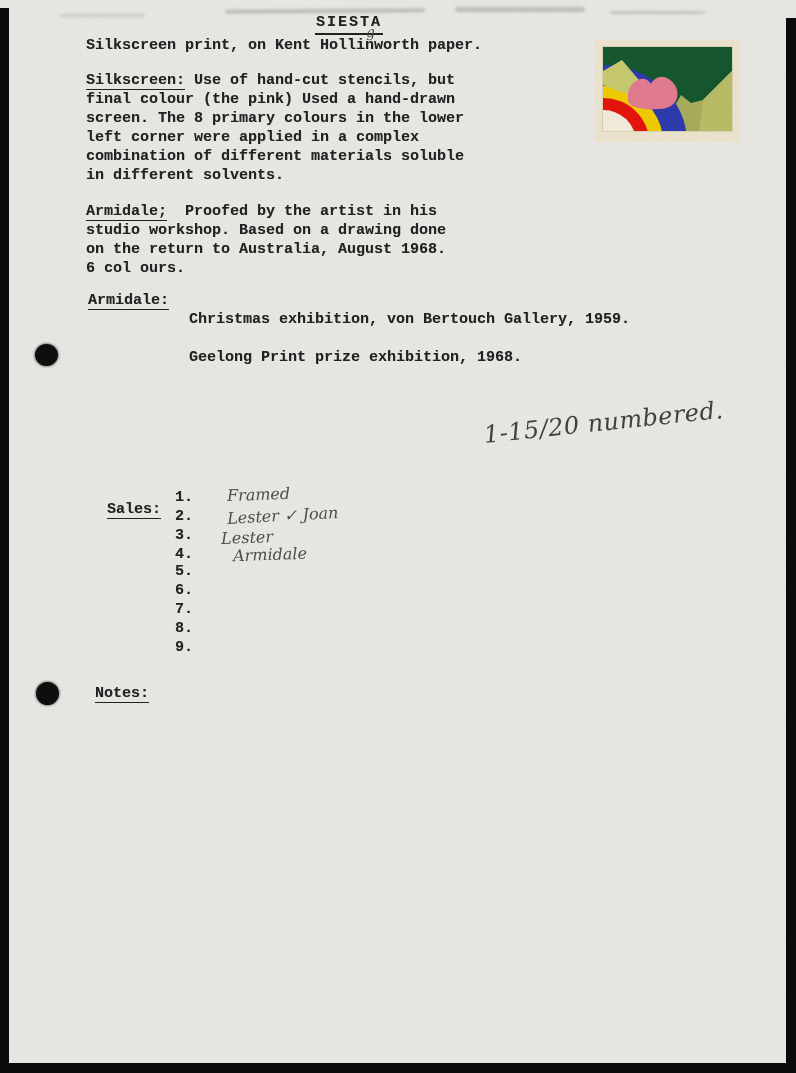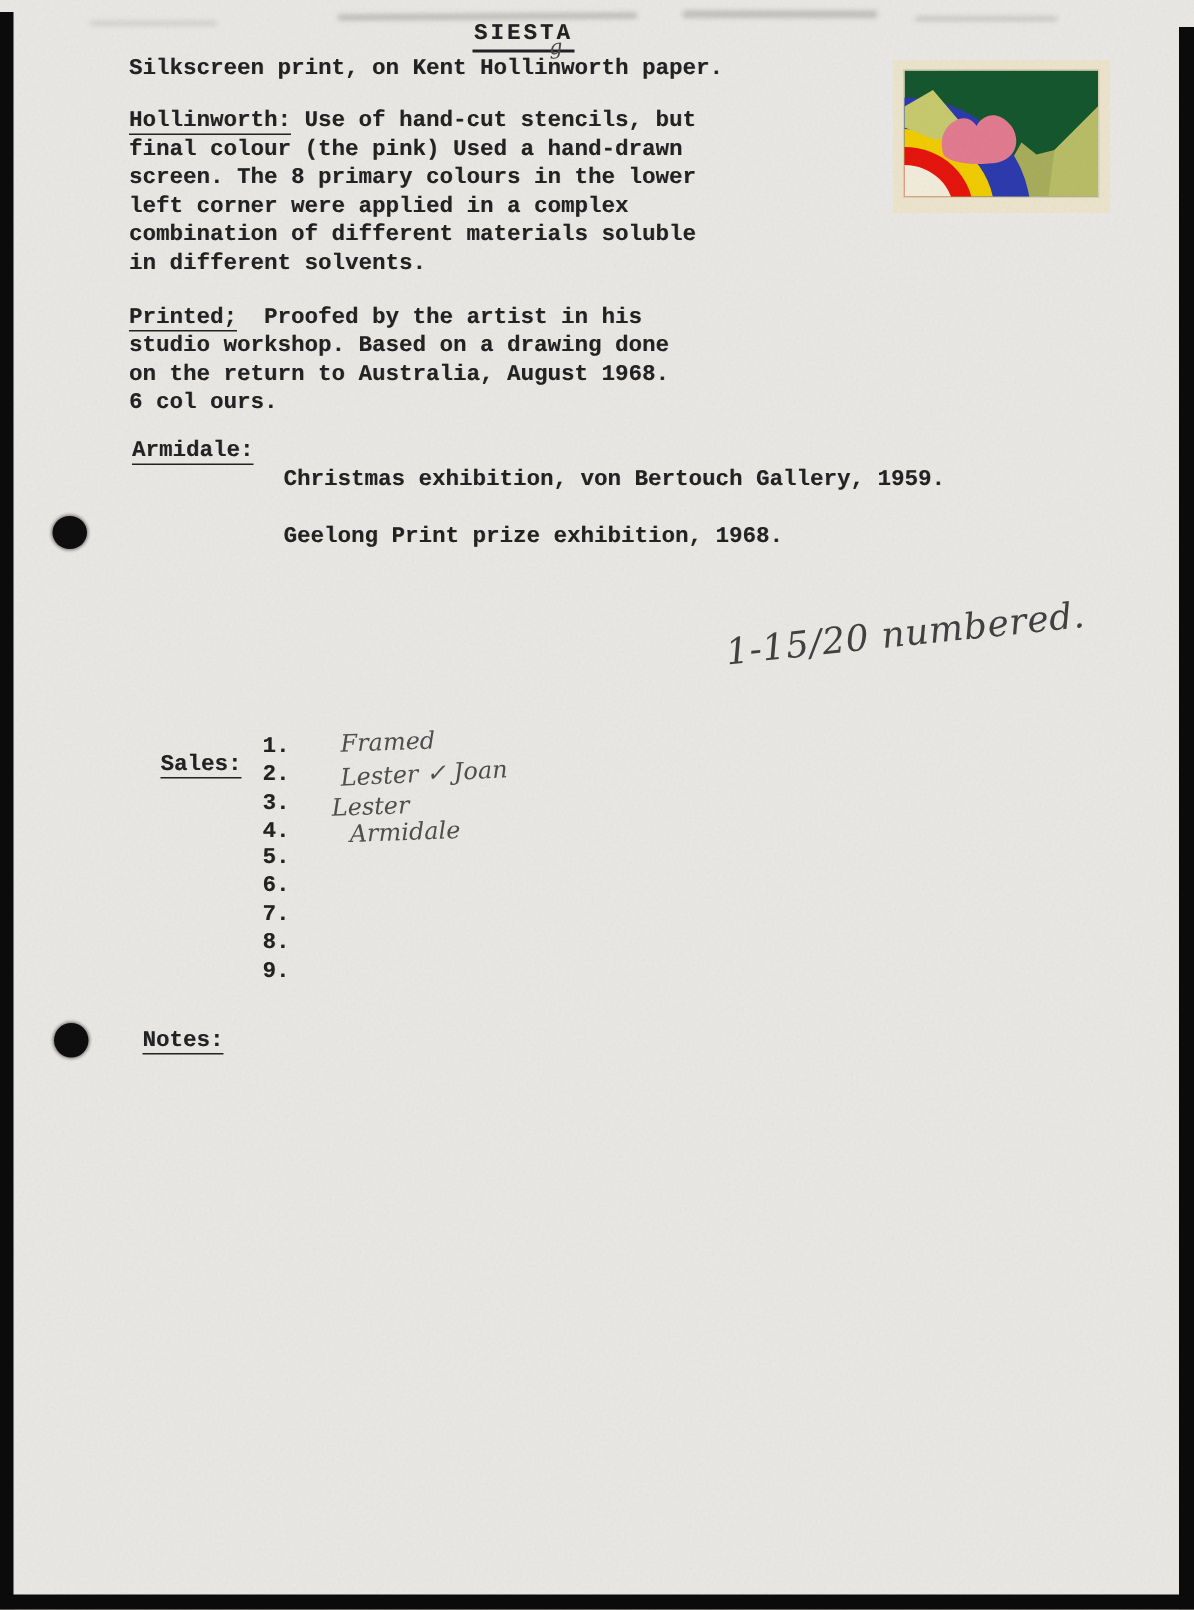--- a/index.html
+++ b/index.html
@@ -61,28 +61,28 @@
 </style>
 </head>
 <body>
 
 <div class="scan">
 
   <div class="typed title-block">SIESTA</div>
   <div class="typed subtitle-block">Silkscreen print, on Kent Hollinworth paper.</div>
   <div class="hand g-correction">g</div>
 
-  <div class="typed desc-block"><span class="label">Hollinworth:</span><span> Use of hand-cut stencils, but
+  <div class="typed desc-block"><span class="label">Silkscreen:</span><span> Use of hand-cut stencils, but
 final colour (the pink) Used a hand-drawn
 screen. The 8 primary colours in the lower
 left corner were applied in a complex
 combination of different materials soluble
 in different solvents.</span></div>
 
-  <div class="typed printed-block"><span class="label">Printed;</span><span>&nbsp; Proofed by the artist in his
+  <div class="typed printed-block"><span class="label">Armidale;</span><span>&nbsp; Proofed by the artist in his
 studio workshop. Based on a drawing done
 on the return to Australia, August 1968.
 6 col ours.</span></div>
 
   <div class="typed exhibited-label"><span class="label">Armidale:</span></div>
   <div class="typed exhibited-entries">
     <div>Christmas exhibition, von Bertouch Gallery, 1959.</div>
     <div>Geelong Print prize exhibition, 1968.</div>
   </div>
 

